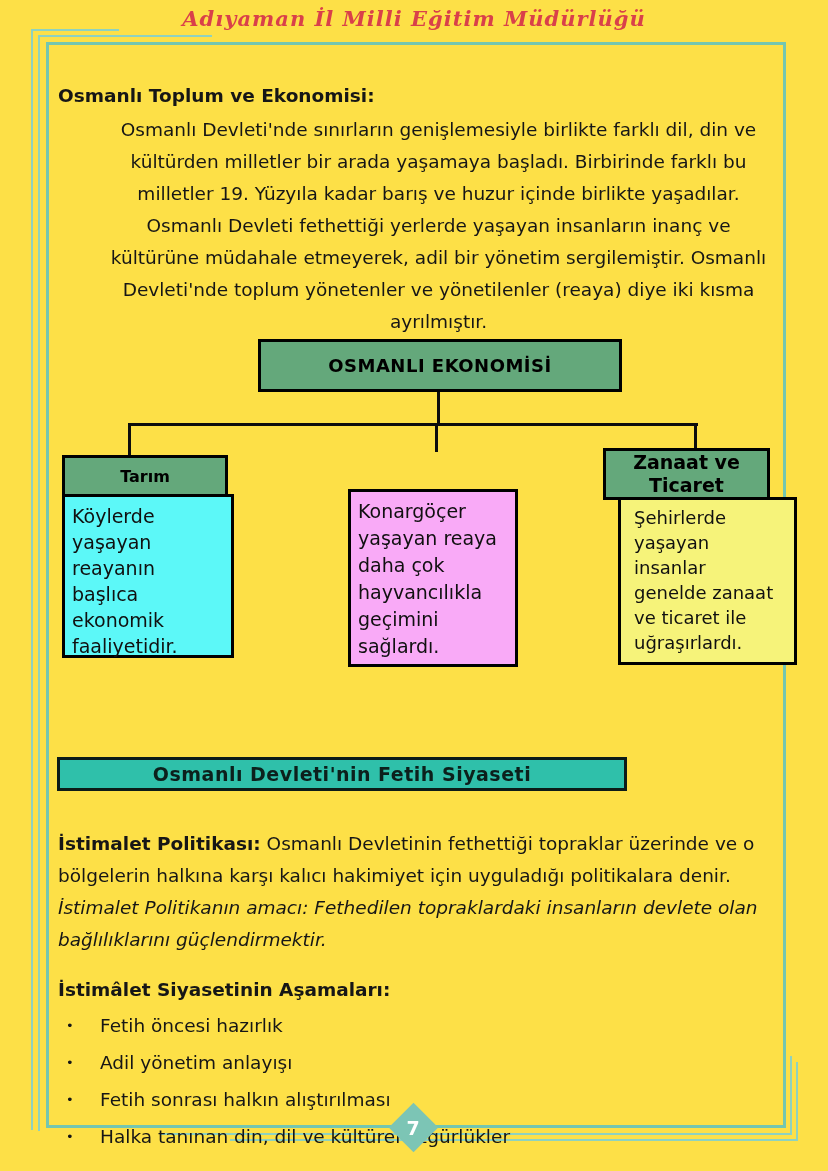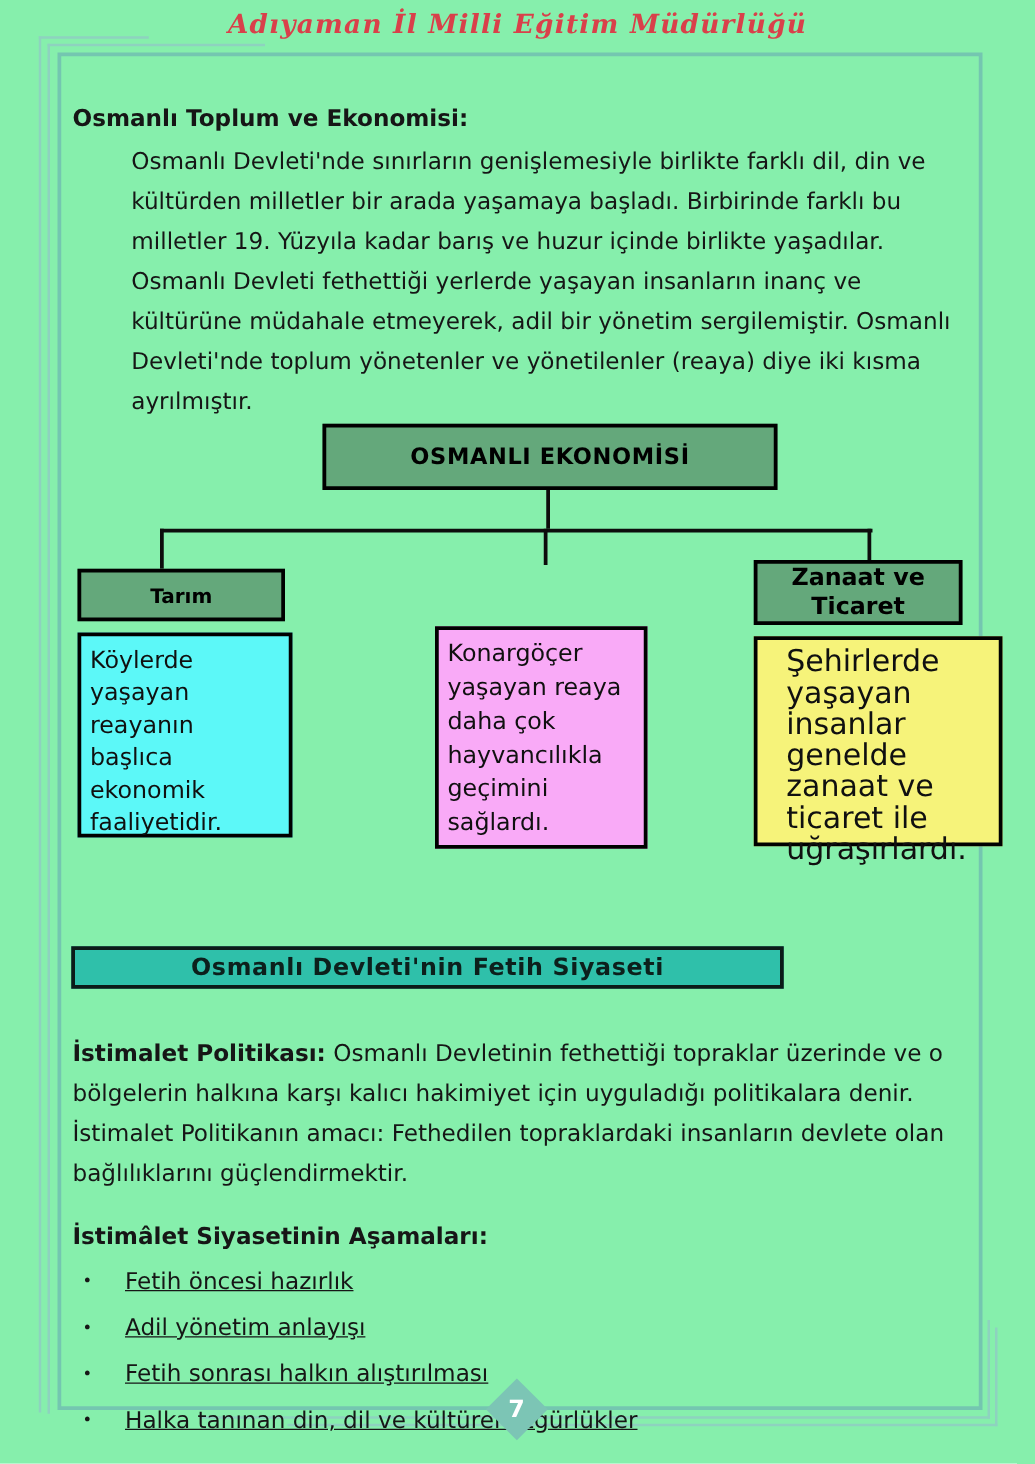--- a/index.html
+++ b/index.html
@@ -1,16 +1,16 @@
 <!DOCTYPE html>
 <html lang="tr"><head>
 <meta charset="utf-8">
 <style>
   html,body{margin:0;padding:0;background:#ffffff;}
-  .page{position:relative;width:828px;height:1171px;background:#86efac;
+  .page{position:relative;width:828px;height:1171px;background:#fde047;
         font-family:"DejaVu Sans", sans-serif;color:#161616;overflow:hidden;}
 
   
   .frame-main{position:absolute;left:46px;top:42px;width:734px;height:1080px;
               border:3px solid #74c6b0;}
   .frame-echo1{position:absolute;left:31px;top:29px;width:86px;height:1099px;
                border-left:2px solid #8ed2bf;border-top:2px solid #8ed2bf;}
   .frame-echo2{position:absolute;left:38px;top:35px;width:172px;height:1094px;
                border-left:2px solid #8ed2bf;border-top:2px solid #8ed2bf;}
   .frame-echo3{position:absolute;left:160px;top:1056px;width:630px;height:77px;
@@ -19,58 +19,58 @@
                border-right:2px solid #8ed2bf;border-bottom:2px solid #8ed2bf;}
 
   
   .header-title{position:absolute;left:0;top:6px;width:828px;text-align:center;
                 font-family:"DejaVu Serif", serif;font-style:italic;font-weight:700;
                 font-size:21px;color:#d9404a;letter-spacing:1px;}
 
   
   .intro{position:absolute;left:58px;top:80px;width:714px;font-size:18.5px;line-height:32px;}
   .intro-heading{font-weight:700;font-size:18.5px;margin-bottom:2px;}
-  .intro-paragraph{text-align:left;margin-left:47px;}
+  .intro-paragraph{text-align:center;margin-left:47px;}
 
   
   .diag-root{position:absolute;left:258px;top:339px;width:358px;height:47px;
              background:#64a87b;border:3px solid #000;display:flex;align-items:center;
              justify-content:center;font-weight:700;font-size:18px;letter-spacing:.5px;color:#000;}
   .conn{position:absolute;background:#0d0d0d;}
   .conn-stem{left:437px;top:392px;width:3px;height:31px;}
   .conn-hbar{left:128px;top:423px;width:570px;height:3px;}
   .conn-leg-left{left:128px;top:423px;width:3px;height:32px;}
   .conn-leg-mid{left:435px;top:423px;width:3px;height:29px;}
   .conn-leg-right{left:694px;top:423px;width:3px;height:25px;}
 
   .branch-head{position:absolute;background:#64a87b;border:3px solid #000;display:flex;
                align-items:center;justify-content:center;text-align:center;font-weight:700;
                color:#000;}
   .head-tarim{left:62px;top:455px;width:160px;height:36px;font-size:16px;}
   .head-hayv{left:348px;top:452px;width:164px;height:34px;font-size:20px;}
   .head-zanaat{left:603px;top:448px;width:161px;height:46px;font-size:19px;line-height:23px;}
 
   .branch-body{position:absolute;border:3px solid #000;padding:6px 7px;font-size:19px;
-               line-height:26px;color:#101010;margin-top:12px;}
+               line-height:26px;color:#101010;}
   .body-tarim{left:62px;top:494px;width:152px;height:146px;background:#5cf8f8;}
   .body-hayv{left:348px;top:489px;width:150px;height:160px;background:#f9aaf7;line-height:27px;}
-  .body-zanaat{left:603px;top:497px;width:147px;height:152px;background:#f6f37a;
-               font-size:24px;line-height:25px;padding:5px 23px;}
+  .body-zanaat{left:618px;top:497px;width:147px;height:152px;background:#f6f37a;
+               font-size:18px;line-height:25px;padding:5px 13px;}
 
   
   .banner{position:absolute;left:57px;top:757px;width:564px;height:28px;background:#2fc0aa;
           border:3px solid #0c1b18;display:flex;align-items:center;justify-content:center;
           font-size:19px;color:#0c201c;letter-spacing:.5px;font-weight:bold;}
 
   
   .fetih{position:absolute;left:58px;top:828px;width:716px;font-size:18.5px;line-height:32px;}
   .fetih .lead{font-weight:700;}
-  .fetih-p2{margin-top:0;}
+  .fetih-p2{margin-top:0;font-style:italic;}
   .stages-heading{font-weight:700;margin-top:18px;}
-  .bullet-list{list-style:none;margin:4px 0 0 0;padding:0;text-decoration:underline;}
+  .bullet-list{list-style:none;margin:4px 0 0 0;padding:0;}
   .bullet-list li{position:relative;padding-left:42px;margin-bottom:6px;line-height:31px;}
   .bullet-list li::before{content:"•";position:absolute;left:8px;top:0;font-size:13px;
                           line-height:31px;color:#161616;}
 
   
   .page-number-diamond{position:absolute;left:396px;top:1110px;width:35px;height:35px;
                        background:#7cc5b5;transform:rotate(45deg);display:flex;
                        align-items:center;justify-content:center;}
   .page-number-diamond span{transform:rotate(-45deg);color:#ffffff;font-weight:700;font-size:19px;}
 </style>

